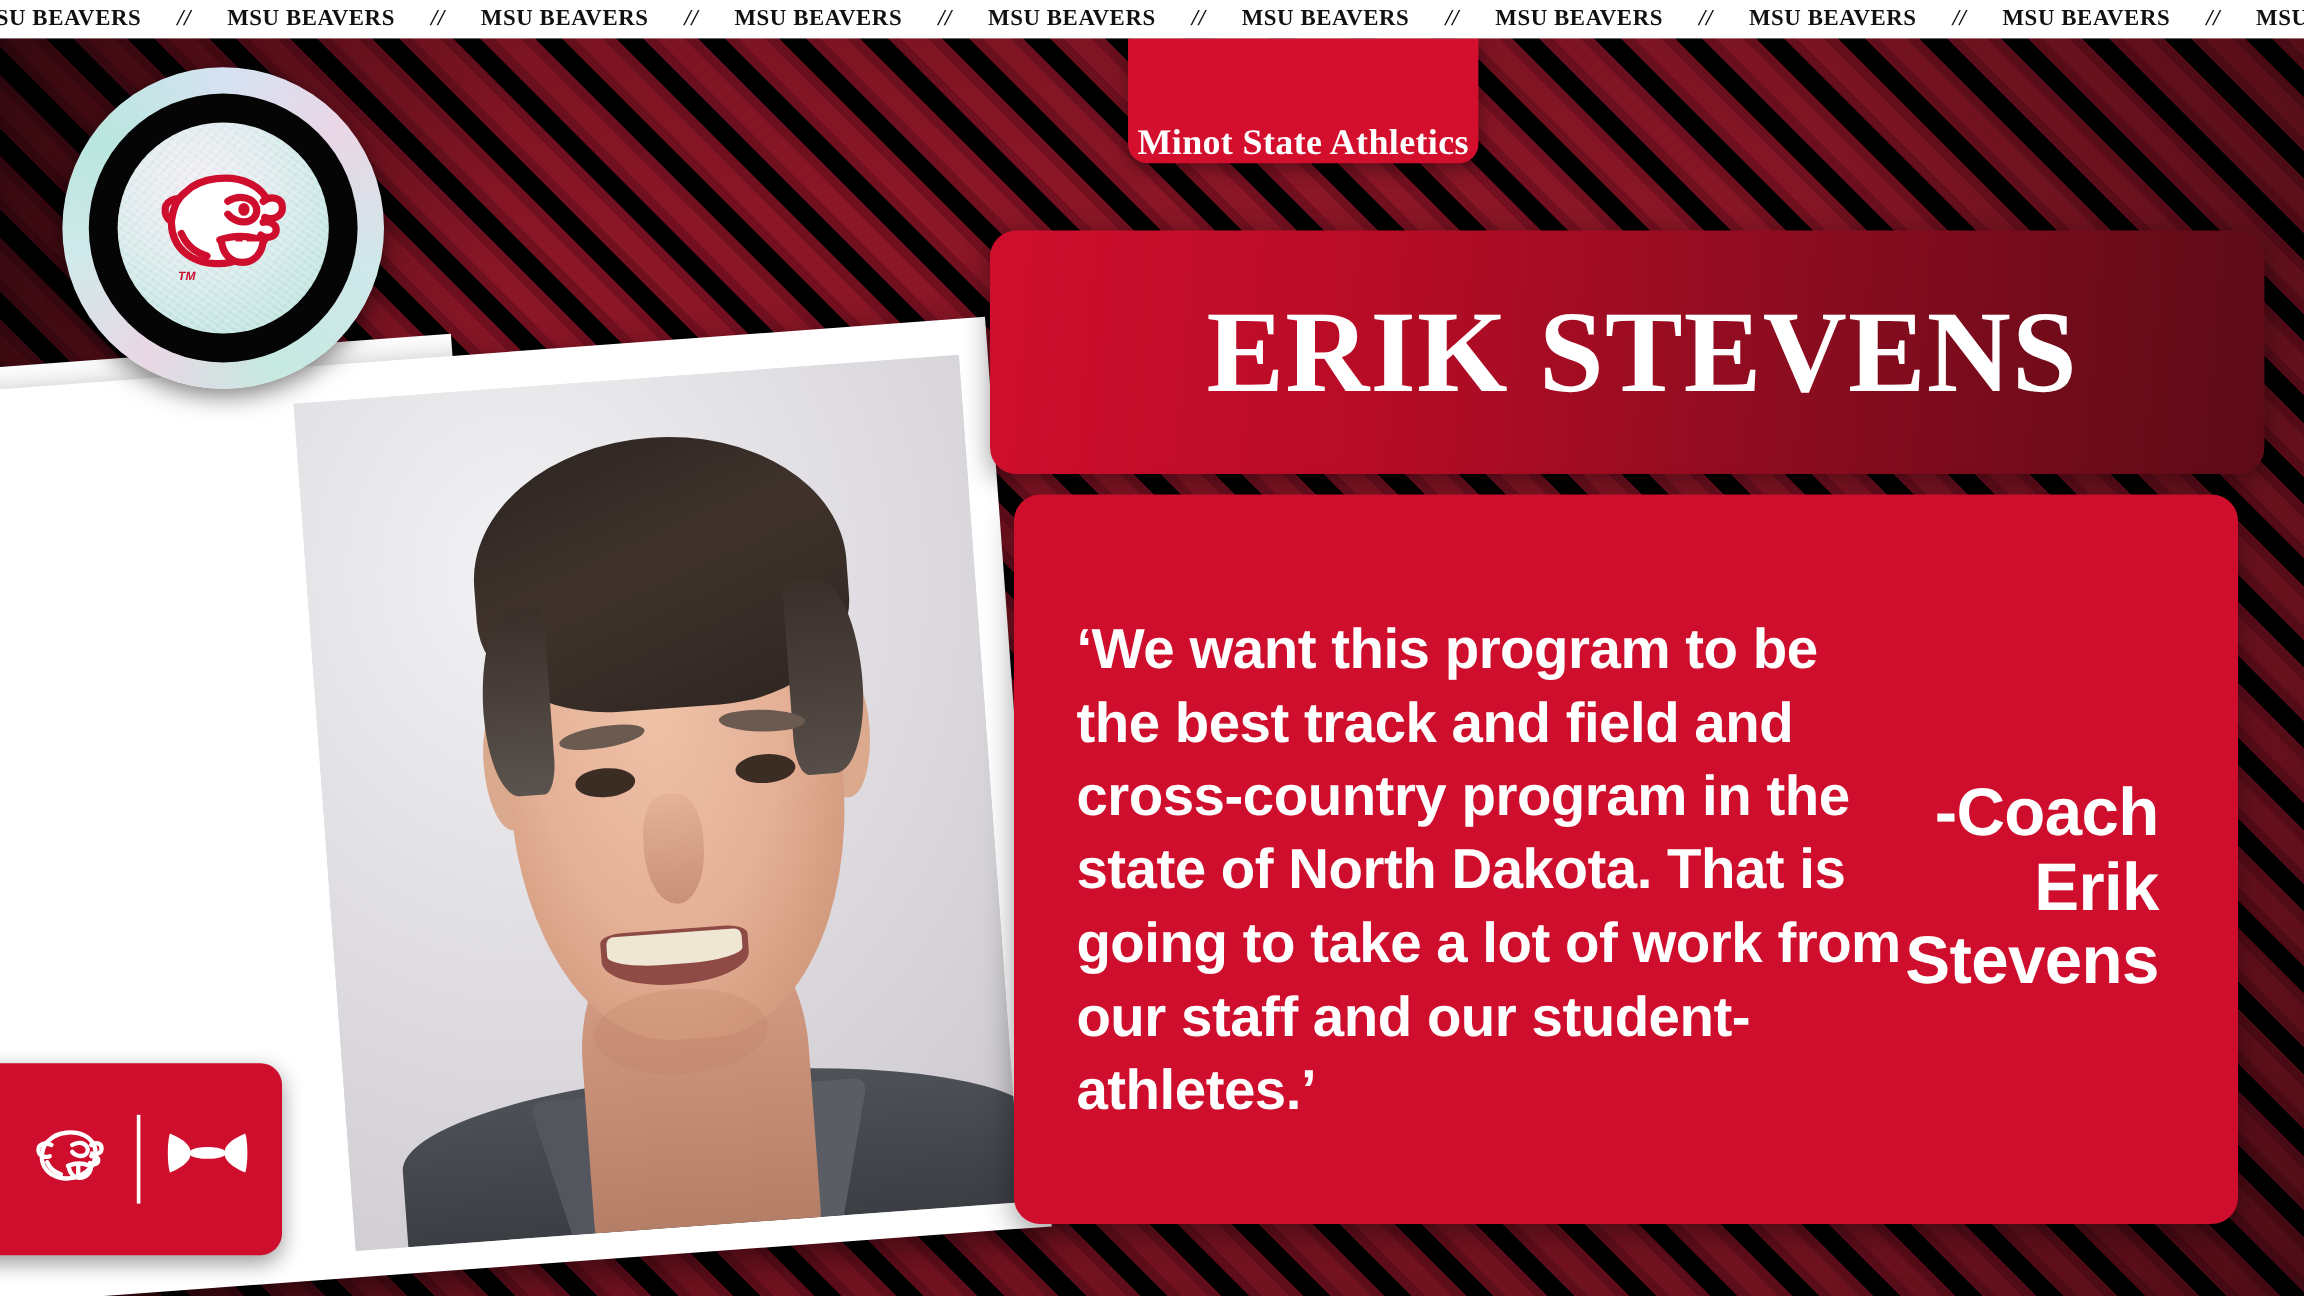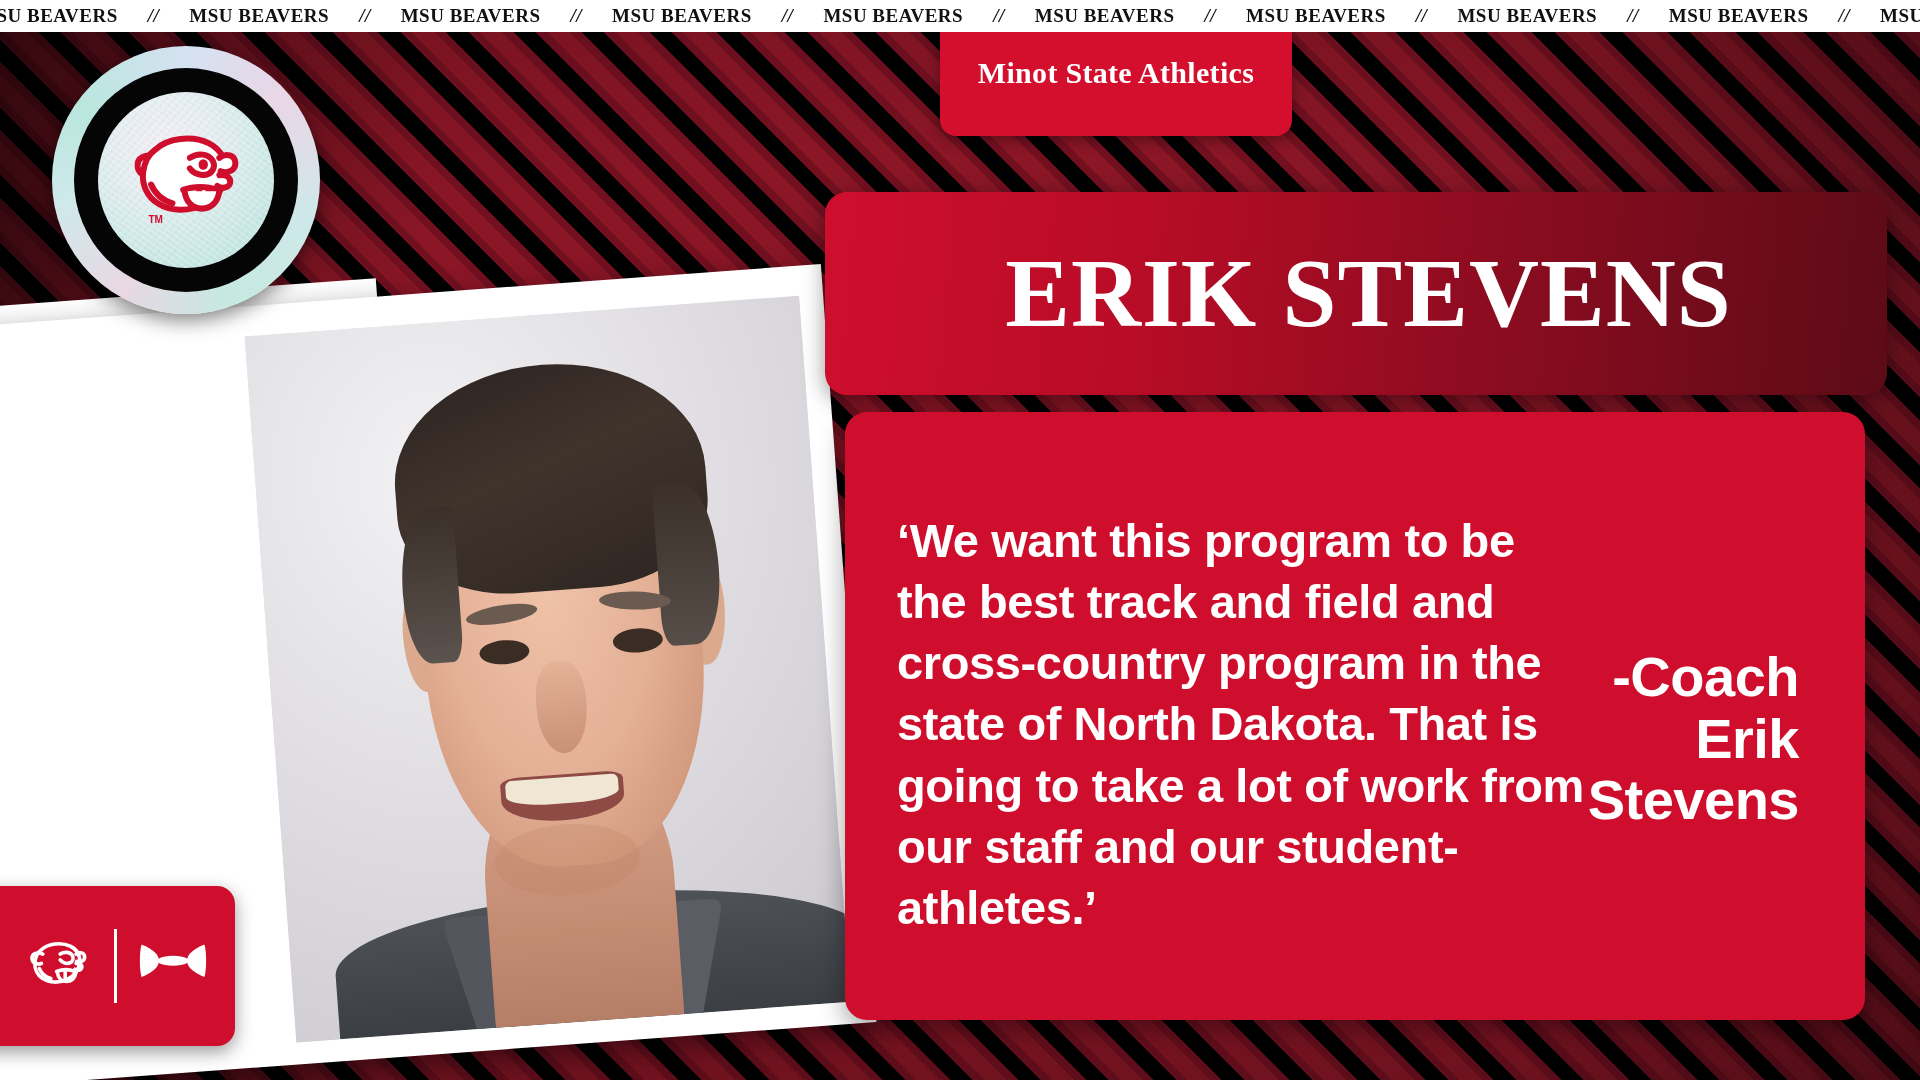--- a/index.html
+++ b/index.html
@@ -62,24 +62,24 @@
     display:flex;
   }
   .ticker-unit { display:inline-block; }
   .ticker-word { padding:0 0 0 0; }
   .ticker-sep { padding:0 30px; font-style:italic; }
 
   
   .org-tab {
     position:absolute;
     top:32px; left:940px;
-    width:352px; height:104px;
+    width:292px; height:104px;
     background:#d40f2e;
     border-radius:0 0 16px 16px;
-    display:flex; align-items:flex-start; justify-content:center;
+    display:flex; align-items:flex-end; justify-content:center;
     z-index:30;
     box-shadow:0 4px 14px rgba(0,0,0,.35);
   }
   .org-tab-label {
     font-family:"Liberation Serif", serif;
     font-weight:700;
     font-size:30px;
     color:#ffffff;
     letter-spacing:.3px;
     padding-top:24px;
@@ -216,29 +216,29 @@
     background:#8e4a44; border-radius:18% 18% 55% 55%; overflow:hidden;
   }
   .ph-teeth { position:absolute; left:4%; top:6%; width:92%; height:56%;
     background:#efe6d4; border-radius:6px 6px 40% 40%; }
   .ph-chin { position:absolute; left:38%; top:72%; width:26%; height:10%;
     background:rgba(190,128,102,.28); border-radius:50%; }
 
   
   .hologo {
     position:absolute;
-    top:46px; left:52px;
+    top:56px; left:52px;
     width:268px; height:268px;
     border-radius:50%;
     z-index:34;
     background:conic-gradient(from 210deg,
       #e9d7e4 0deg, #cfe9ea 50deg, #b9e6de 95deg, #d5e2f1 150deg,
       #ead6e6 200deg, #cfe8ea 255deg, #c5e9e1 310deg, #e9d7e4 360deg);
     box-shadow:0 6px 20px rgba(0,0,0,.5);
-    display:flex; align-items:center; justify-content:center;
+    display:flex; align-items:center; justify-content:center;font-style:italic;
   }
   .hologo-ring-black {
     position:absolute; top:22px; left:22px; right:22px; bottom:22px;
     border-radius:50%;
     background:#050505;
   }
   .hologo-inner {
     position:absolute; top:46px; left:46px; right:46px; bottom:46px;
     border-radius:50%;
     background:radial-gradient(circle at 38% 30%,

